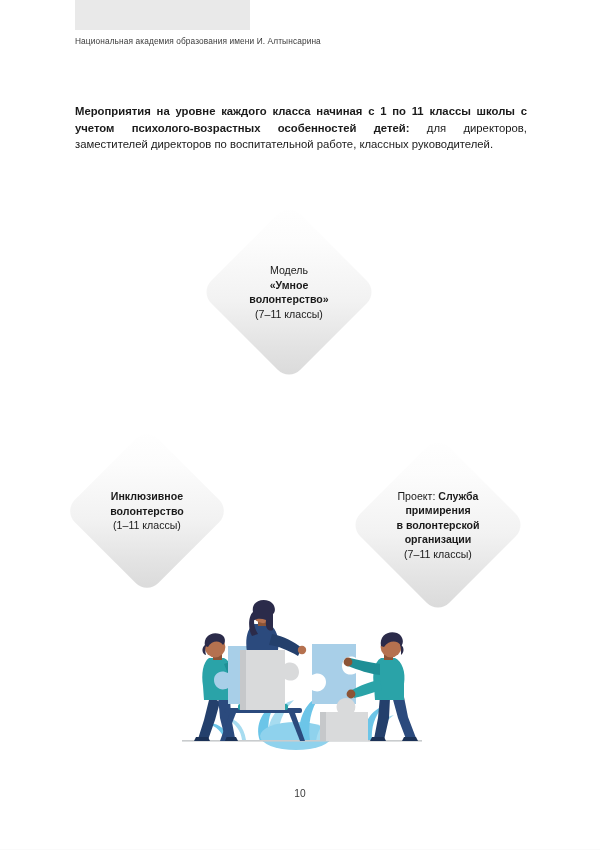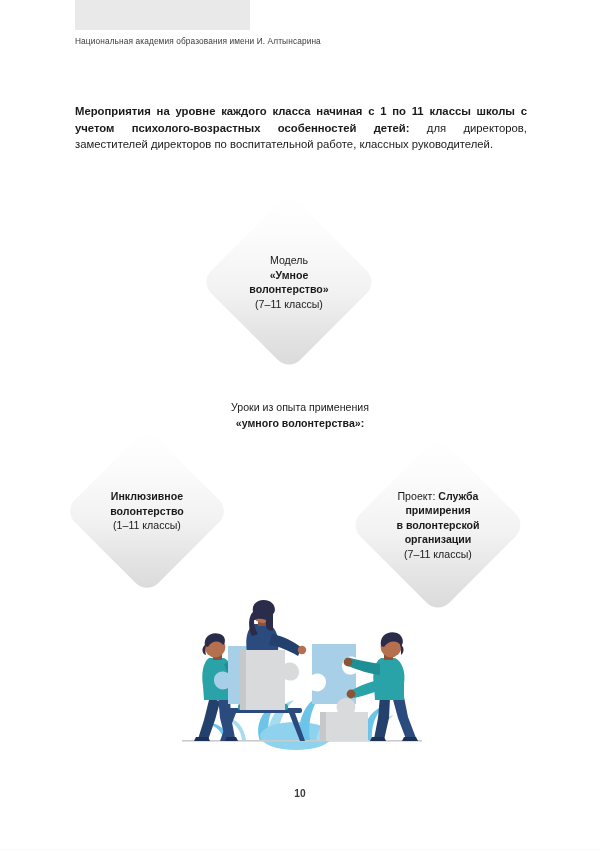--- a/index.html
+++ b/index.html
@@ -76,21 +76,21 @@
     text-align: center;
     line-height: 14.5px;
     font-size: 10.6px;
     color: #1a1a1a;
     white-space: nowrap;
   }
   .diamond .dtext b { font-weight: bold; margin-top: 28px; }
 
   #diamond-model {
     left: 226px;
-    top: 219px;
+    top: 229px;
     width: 126px;
     height: 126px;
   }
   #diamond-inclusive {
     left: 88px;
     top: 452px;
     width: 118px;
     height: 118px;
   }
   #diamond-project {
@@ -124,21 +124,20 @@
 
   
   .folio {
     position: absolute;
     left: 0;
     top: 788px;
     width: 600px;
     text-align: center;
     font-size: 10.2px;
     color: #3a3a3a;
-    font-weight: bold;
   }
   .bottom-rule {
     position: absolute;
     left: 0;
     top: 849px;
     width: 600px;
     height: 1px;
     background: #fafafa;
   }
 </style>
@@ -158,24 +157,20 @@
   <div class="diamond" id="diamond-model">
     <div class="rot"></div>
     <div class="dtext">
       <div>Модель</div>
       <div><b>«Умное</b></div>
       <div><b>волонтерство»</b></div>
       <div>(7–11 классы)</div>
     </div>
   </div>
 
-  <div class="mid-caption">
-    <div>Уроки из опыта применения</div>
-    <div><b>«умного волонтерства»:</b></div>
-  </div>
 
   <div class="diamond" id="diamond-inclusive">
     <div class="rot"></div>
     <div class="dtext">
       <div><b>Инклюзивное</b></div>
       <div><b>волонтерство</b></div>
       <div>(1–11 классы)</div>
     </div>
   </div>
 

